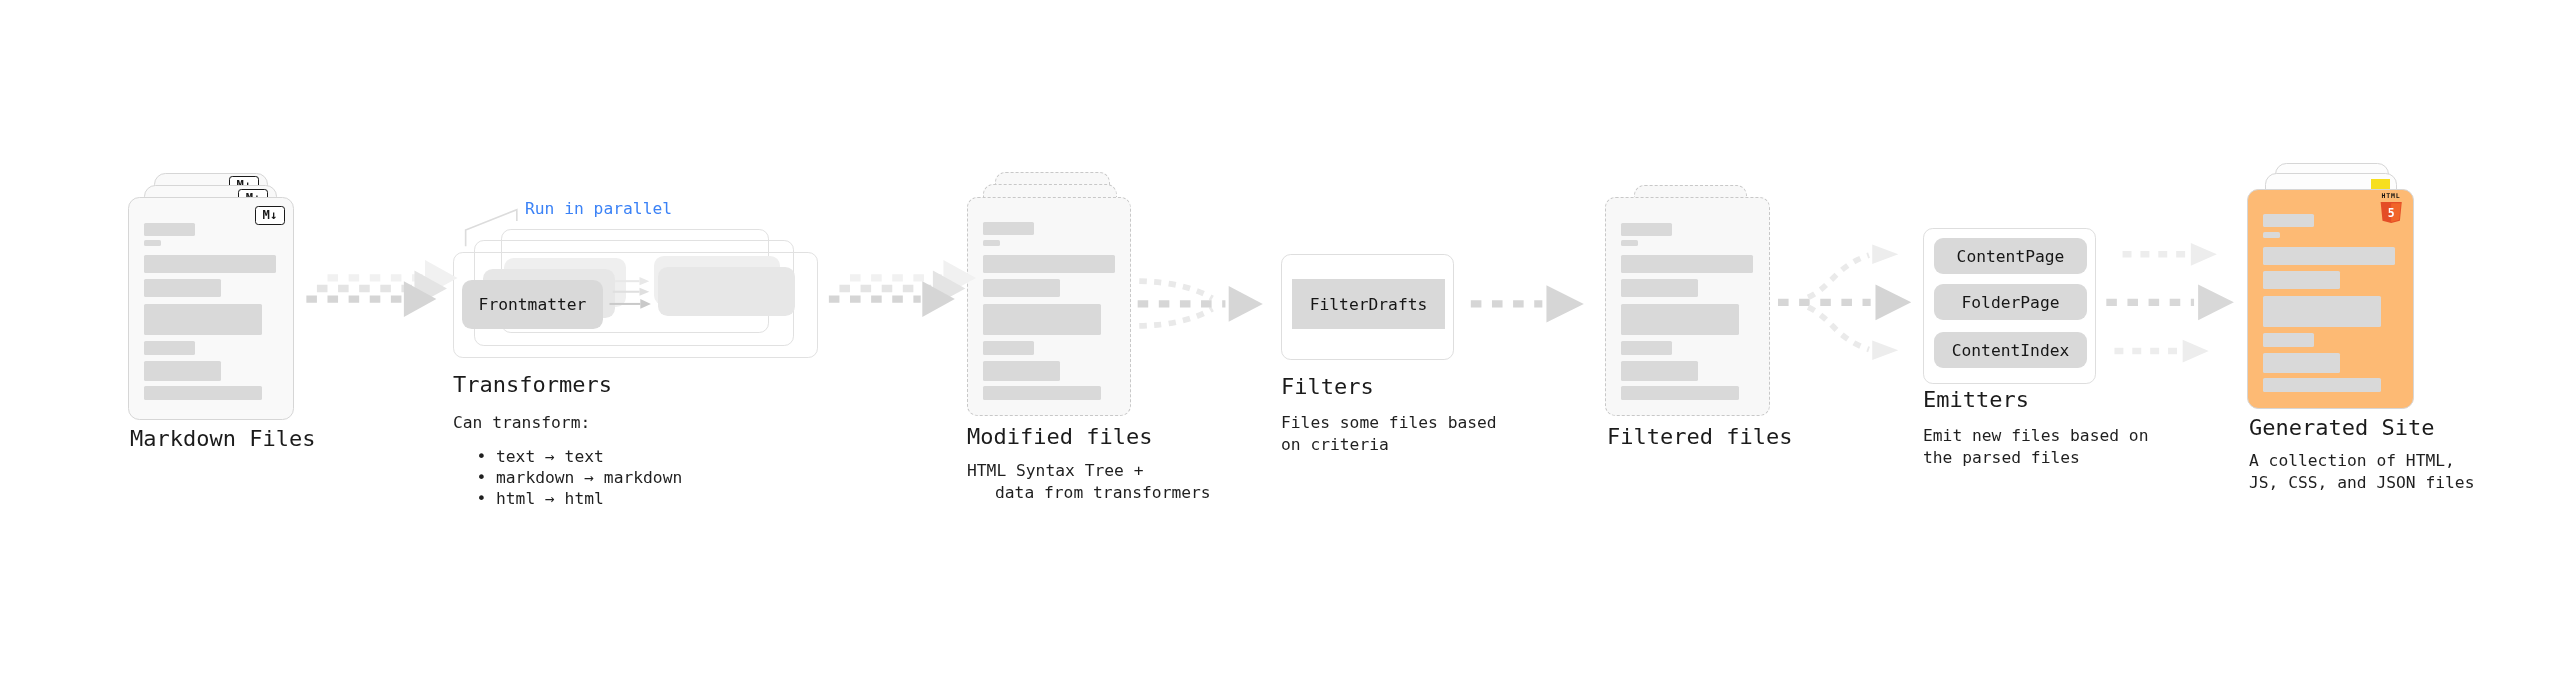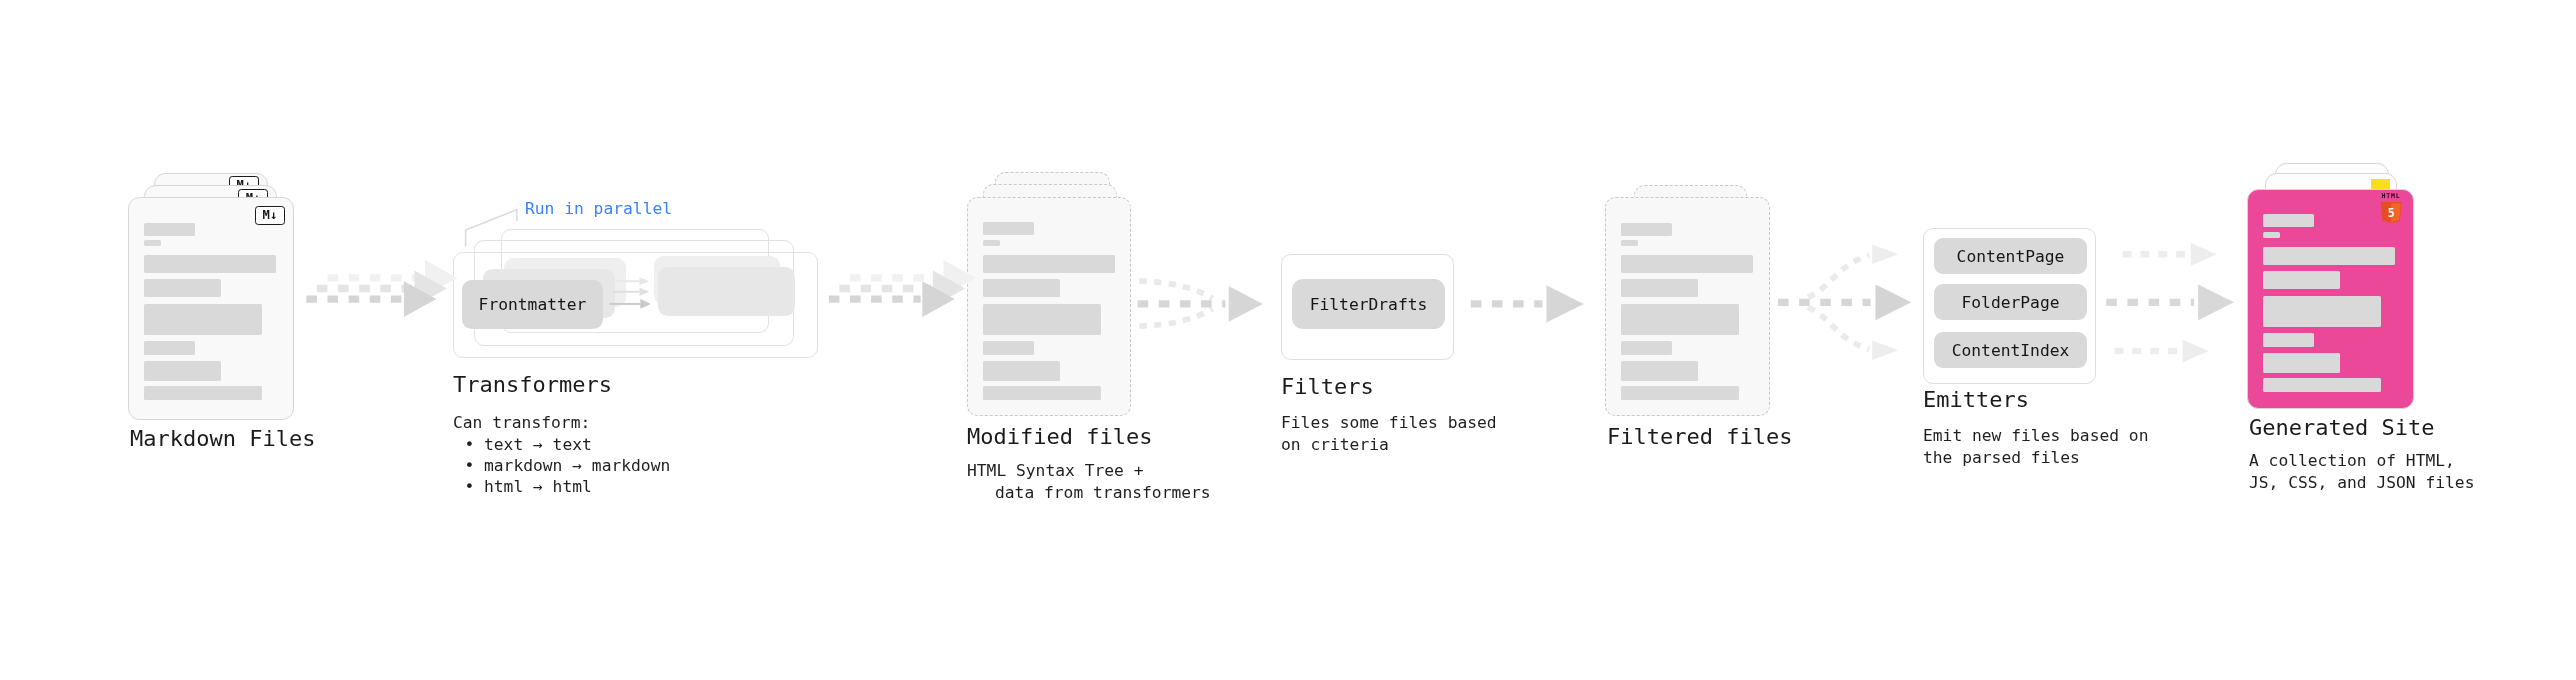--- a/index.html
+++ b/index.html
@@ -3,21 +3,21 @@
 <meta charset="utf-8">
 <style>
   html,body{margin:0;padding:0;background:#fff;}
   .canvas{position:relative;width:2576px;height:681px;background:#ffffff;overflow:hidden;
           font-family:"DejaVu Sans Mono","Liberation Mono",monospace;color:#1b1b1b;}
   .abs{position:absolute;}
   
   .hd{position:absolute;font-size:22px;line-height:24.4px;font-weight:500;color:#1b1b1b;white-space:nowrap;}
   .bd{position:absolute;font-size:16.3px;line-height:22px;color:#1f1f1f;white-space:nowrap;}
   .note{position:absolute;font-size:16.3px;color:#3b82f6;white-space:nowrap;}
-  .bullets{position:absolute;margin:0;padding:0;list-style:none;font-size:16.3px;line-height:21px;color:#1f1f1f;white-space:nowrap;}
+  .bullets{position:absolute;margin:12px;padding:0;list-style:none;font-size:16.3px;line-height:21px;color:#1f1f1f;white-space:nowrap;}
   .bullets li{padding-left:11.4px;}
   .bullets li::before{content:"• ";}
   
   .card{position:absolute;background:#f9f9f9;border:1.6px solid #d6d6d6;border-radius:11.4px;box-sizing:border-box;}
   
   .dcard{position:absolute;background:#f8f8f8;border:1.6px dashed #c8c8c8;border-radius:10.6px;box-sizing:border-box;}
   
   .bar{position:absolute;left:15.4px;background:#d9d9d9;border-radius:1.6px;}
   .b1{top:24.4px;width:51px;height:13px}
   .b2{top:42px;width:17px;height:5.7px}
@@ -104,21 +104,21 @@
       <div class="bar b6"></div>
       <div class="bar b7"></div>
       <div class="bar b8"></div>
     </div>
   </div>
   <div class="hd" style="left:967px;top:425px;">Modified files</div>
   <div class="bd" style="left:967px;top:460px;">HTML Syntax Tree +</div>
   <div class="bd" style="left:967px;top:482px;margin-left:28px;">data from transformers</div>
 
   <div class="panel" style="left:1281px;top:254px;width:173px;height:106px;"></div>
-  <div class="gbox" style="left:1292px;top:279px;width:153px;height:50px;border-radius:11px;">FilterDrafts</div>
+  <div class="gbox" style="left:1292px;top:279px;width:153px;height:50px;border-radius:0;">FilterDrafts</div>
   <div class="hd" style="left:1281px;top:375px;">Filters</div>
   <div class="bd" style="left:1281px;top:412px;">Files some files based</div>
   <div class="bd" style="left:1281px;top:434px;">on criteria</div>
 
   <div class="abs" style="left:1605px;top:185px;width:165px;height:232px;">
     <div class="dcard" style="left:29px;top:0;width:113px;height:45px;"></div>
     <div class="dcard" style="left:0;top:12.2px;width:165px;height:219px;">
       <div class="bar b1"></div>
       <div class="bar b2"></div>
       <div class="bar b3"></div>
@@ -139,21 +139,21 @@
   <div class="bd" style="left:1923px;top:425px;">Emit new files based on</div>
   <div class="bd" style="left:1923px;top:447px;">the parsed files</div>
 
   <div class="abs" style="left:2247px;top:163px;width:167px;height:246px;">
     <div class="card" style="left:28.4px;top:0;width:114px;height:49px;background:#fdfdfd;">
       <div class="cssbadge">CSS</div>
     </div>
     <div class="card" style="left:18px;top:9.8px;width:132px;height:49px;background:#fdfdfd;">
       <div class="jsbadge"></div>
     </div>
-    <div class="card" style="left:0;top:26px;width:167px;height:220px;background:#ec4899;">
+    <div class="card" style="left:0;top:26px;width:167px;height:220px;background:#fdba74;">
       <div class="html5">
         <div class="t">HTML</div>
         <svg width="24.4" height="23" viewBox="0 0 30 28">
           <polygon points="2,1 28,1 25.7,24 15,27 4.3,24" fill="#e44d26"></polygon>
           <polygon points="15,2.5 26.7,2.5 24.8,23 15,25.7" fill="#f16529"></polygon>
           <text x="15" y="19.5" text-anchor="middle" font-size="14" font-weight="bold" fill="#ffffff" font-family="DejaVu Sans Mono, monospace">5</text>
         </svg>
       </div>
       <div class="bar b1"></div>
       <div class="bar b2"></div>

